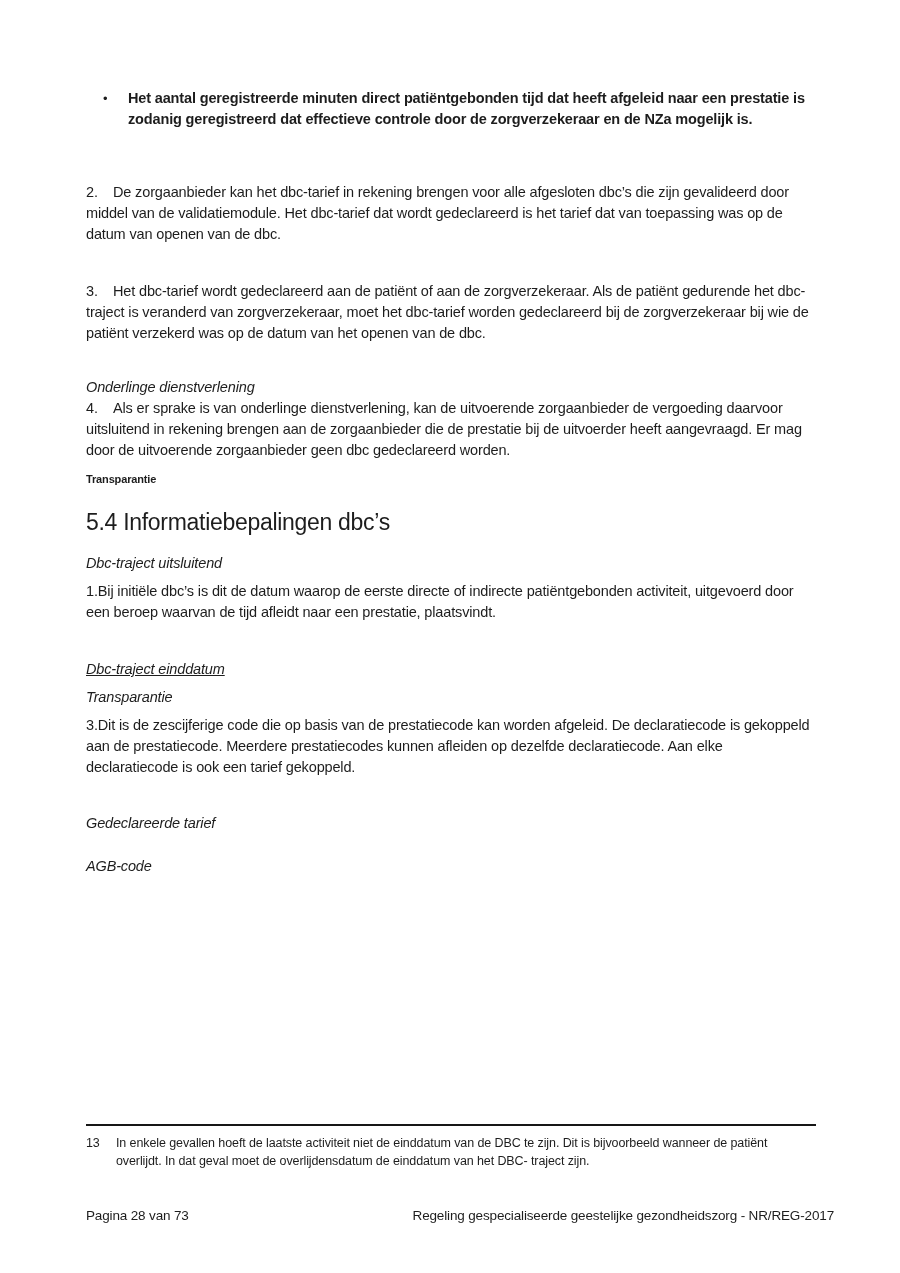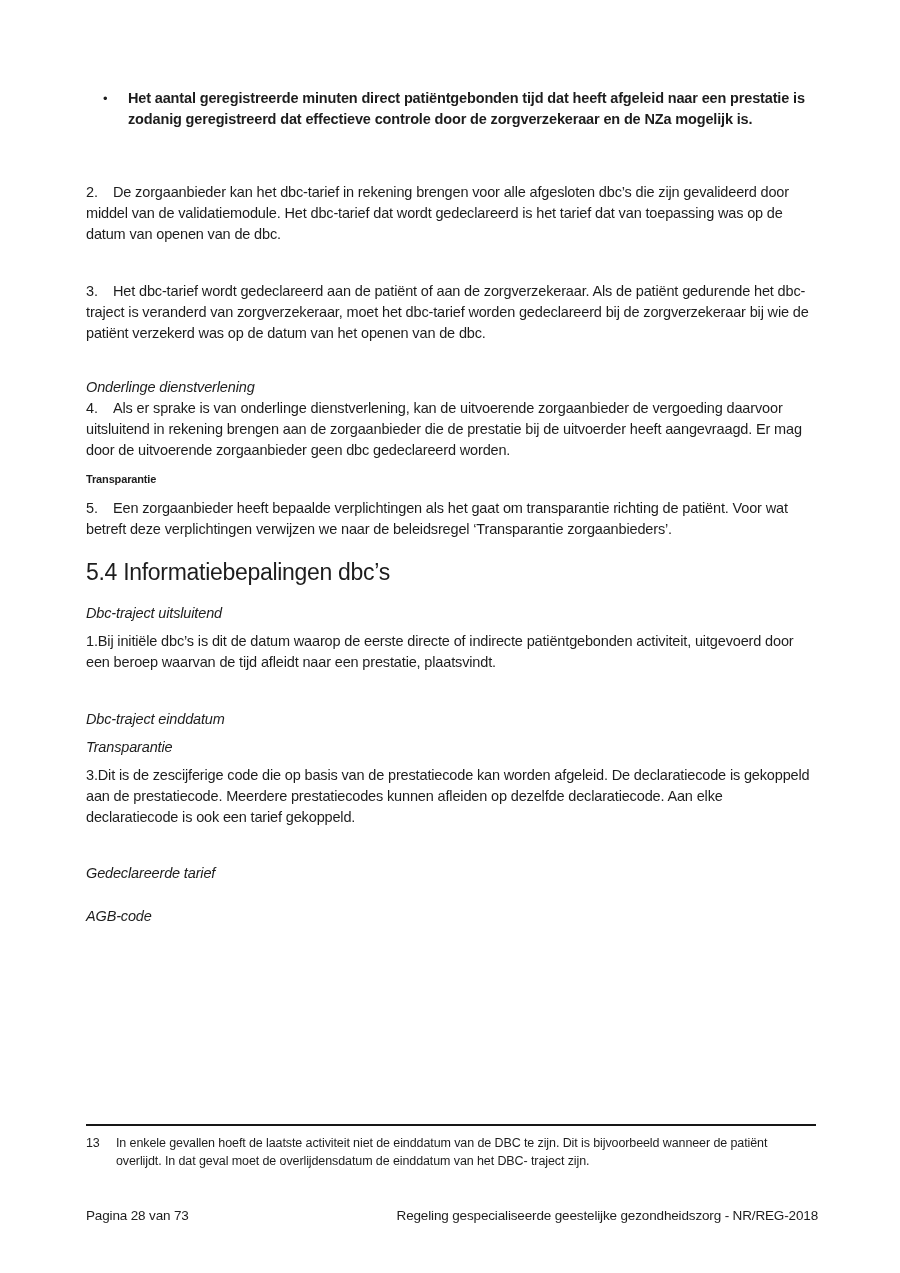--- a/index.html
+++ b/index.html
@@ -78,21 +78,21 @@
     display: flex;
     font-size: 12.5px;
     line-height: 17.5px;
     letter-spacing: -0.1px;
   }
   .footnote-num { flex: 0 0 30px; }
   .footnote-text { flex: 1; }
   .page-footer {
     position: absolute;
     left: 86px;
-    right: 82px;
+    right: 66px;
     top: 1207px;
     display: flex;
     justify-content: space-between;
     font-size: 13.5px;
     line-height: 18px;
     letter-spacing: -0.15px;
   }
 </style>
 </head>
 <body>
@@ -107,29 +107,28 @@
   <p class="body-text" style="margin-bottom:36px;"><span class="num">2.</span><span>De zorgaanbieder kan het dbc-tarief in rekening brengen voor alle afgesloten dbc’s die zijn gevalideerd door middel van de validatiemodule. Het dbc-tarief dat wordt gedeclareerd is het tarief dat van toepassing was op de datum van openen van de dbc.</span></p>
 
   <p class="body-text" style="margin-bottom:33px;"><span class="num">3.</span><span>Het dbc-tarief wordt gedeclareerd aan de patiënt of aan de zorgverzekeraar. Als de patiënt gedurende het dbc-traject is veranderd van zorgverzekeraar, moet het dbc-tarief worden gedeclareerd bij de zorgverzekeraar bij wie de patiënt verzekerd was op de datum van het openen van de dbc.</span></p>
 
   <h3 class="sub-italic" style="">Onderlinge dienstverlening</h3>
 
   <p class="body-text" style="margin-bottom:8px;"><span class="num">4.</span><span>Als er sprake is van onderlinge dienstverlening, kan de uitvoerende zorgaanbieder de vergoeding daarvoor uitsluitend in rekening brengen aan de zorgaanbieder die de prestatie bij de uitvoerder heeft aangevraagd. Er mag door de uitvoerende zorgaanbieder geen dbc gedeclareerd worden.</span></p>
 
   <h3 class="sub-plain" style="margin-bottom:8px;">Transparantie</h3>
 
-  <p class="body-text" style="margin-bottom:0;"><span class="num">5.</span><span>Een zorgaanbieder heeft bepaalde verplichtingen als het gaat om transparantie richting de patiënt. Voor wat betreft deze verplichtingen verwijzen we naar de beleidsregel ‘Transparantie zorgaanbieders’.</span></p>
 
   <h1 class="section-heading">5.4 Informatiebepalingen dbc’s</h1>
 
   <h3 class="sub-italic" style="margin-bottom:7px;">Dbc-traject uitsluitend</h3>
 
   <p class="body-text" style="margin-bottom:36px;"><span>1.Bij initiële dbc’s is dit de datum waarop de eerste directe of indirecte patiëntgebonden activiteit, uitgevoerd door een beroep waarvan de tijd afleidt naar een prestatie, plaatsvindt.</span></p>
 
-  <h3 class="sub-italic" style="margin-bottom:7px;">Dbc-traject einddatum</h3>
+  <h3 class="sub-italic" style="margin-bottom:7px;text-decoration:underline;">Dbc-traject einddatum</h3>
 
 
   <h3 class="sub-italic" style="margin-bottom:7px;">Transparantie</h3>
 
   <p class="body-text" style="margin-bottom:35px;"><span>3.Dit is de zescijferige code die op basis van de prestatiecode kan worden afgeleid. De declaratiecode is gekoppeld aan de prestatiecode. Meerdere prestatiecodes kunnen afleiden op dezelfde declaratiecode. Aan elke declaratiecode is ook een tarief gekoppeld.</span></p>
 
   <h3 class="sub-italic" style="margin-bottom:22px;">Gedeclareerde tarief</h3>
 
 
   <h3 class="sub-italic">AGB-code</h3>
@@ -137,16 +136,16 @@
   <div class="footnote-area">
     <hr class="footnote-rule">
     <div class="footnote-row">
       <span class="footnote-num">13</span>
       <span class="footnote-text">In enkele gevallen hoeft de laatste activiteit niet de einddatum van de DBC te zijn. Dit is bijvoorbeeld wanneer de patiënt overlijdt. In dat geval moet de overlijdensdatum de einddatum van het DBC- traject zijn.</span>
     </div>
   </div>
 
   <div class="page-footer">
     <span>Pagina 28 van 73</span>
-    <span>Regeling gespecialiseerde geestelijke gezondheidszorg - NR/REG-2018</span>
+    <span>Regeling gespecialiseerde geestelijke gezondheidszorg - NR/REG-2017</span>
   </div>
 
 </div>
 
 </body></html>

